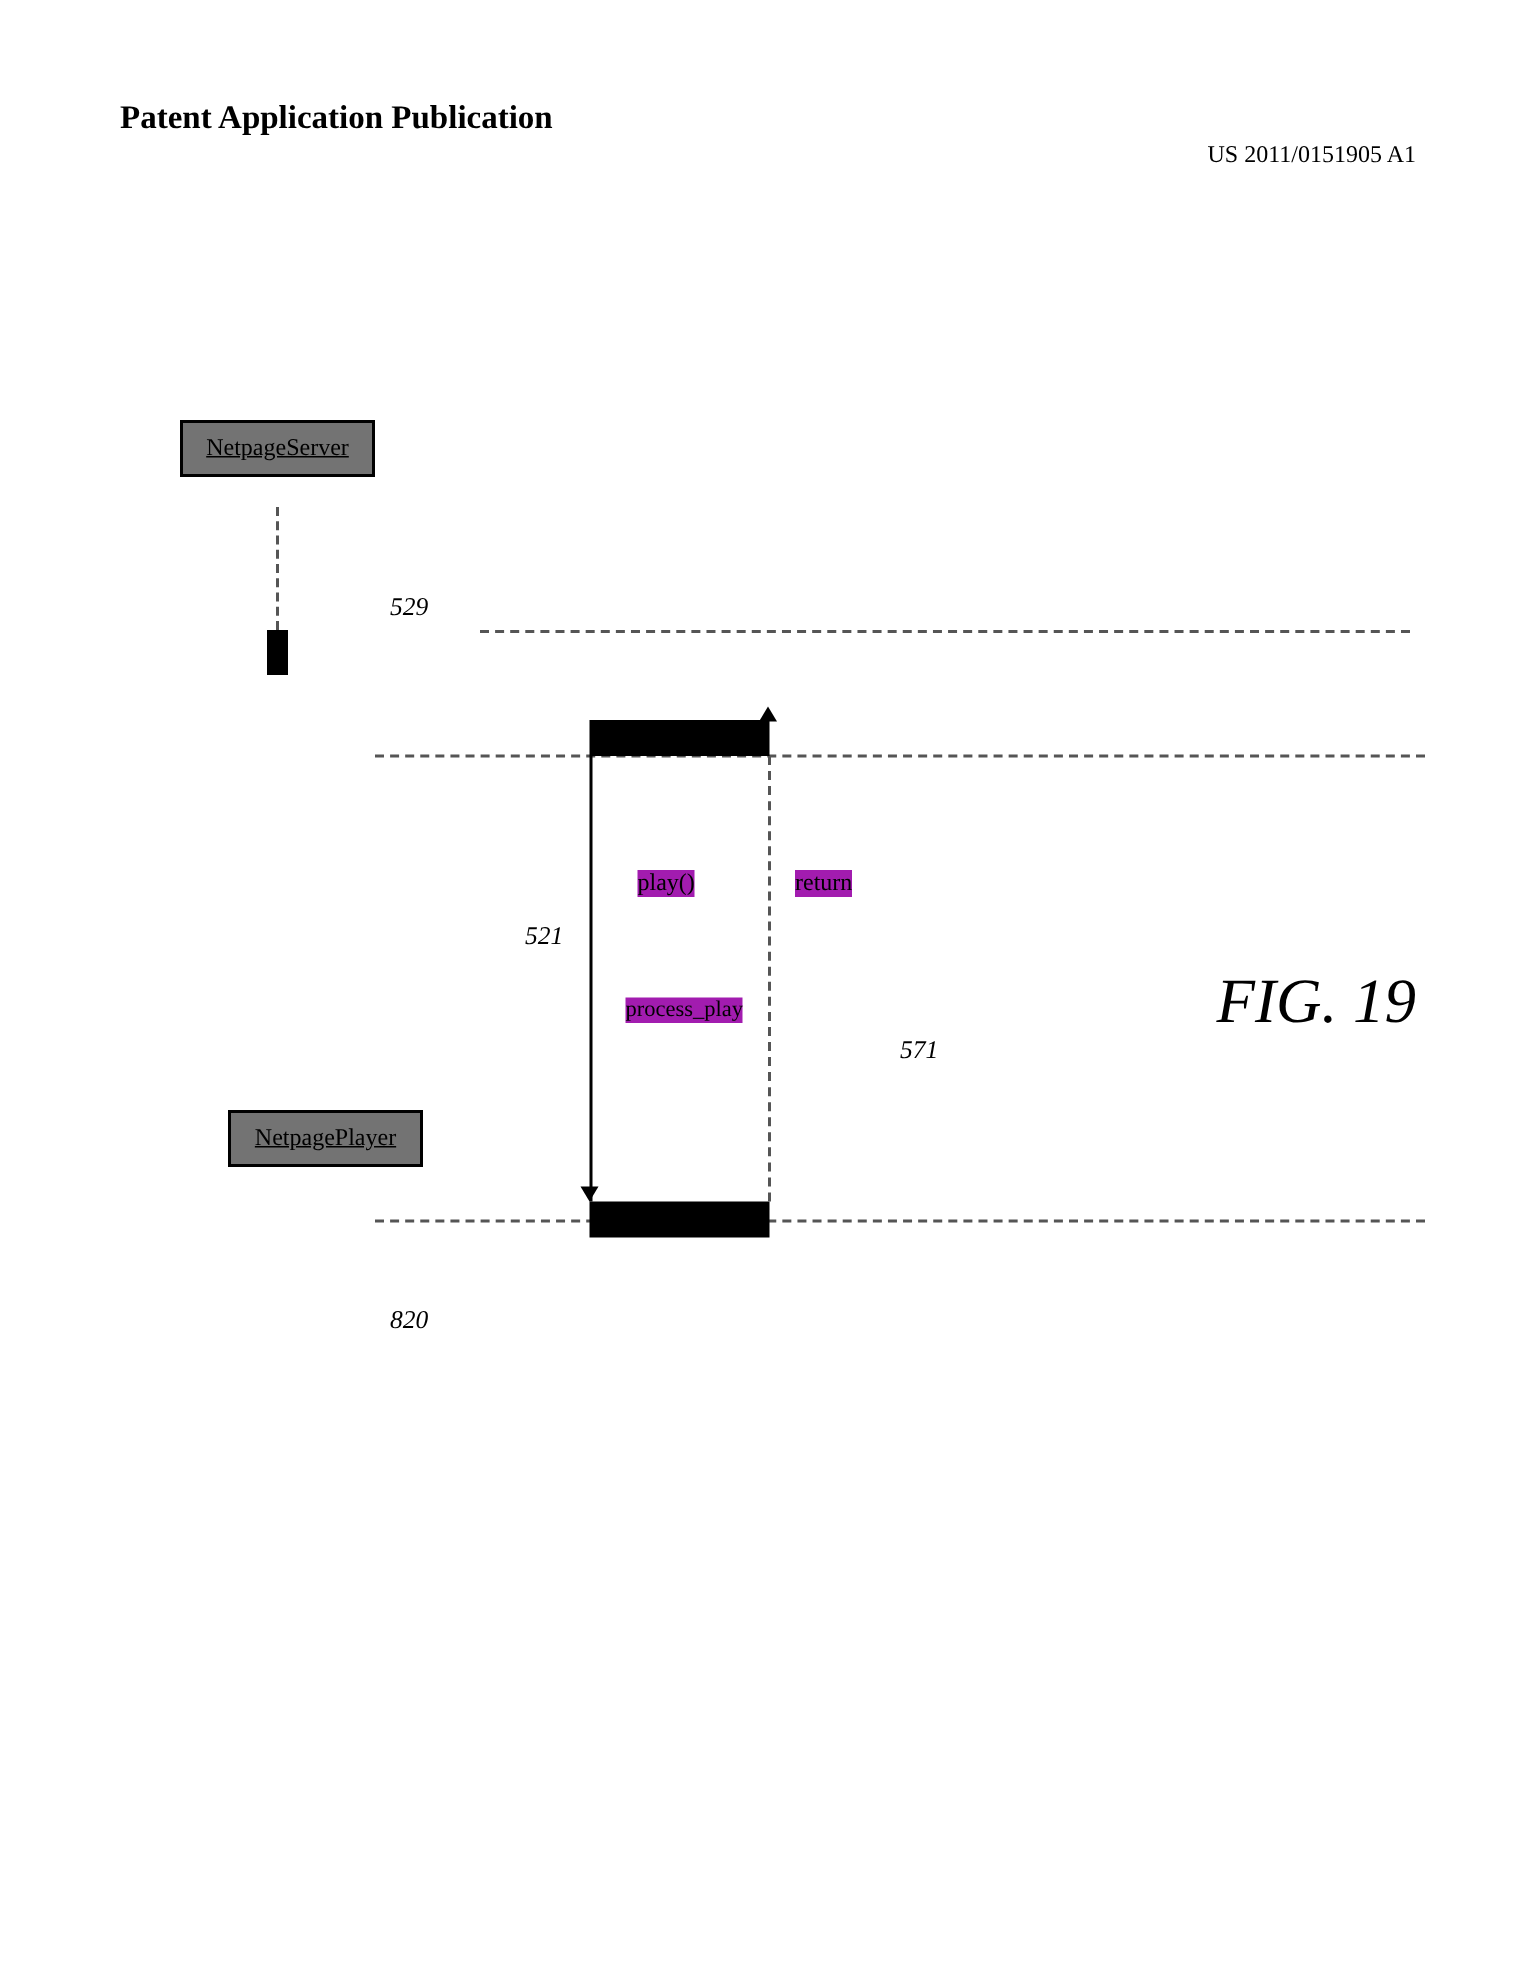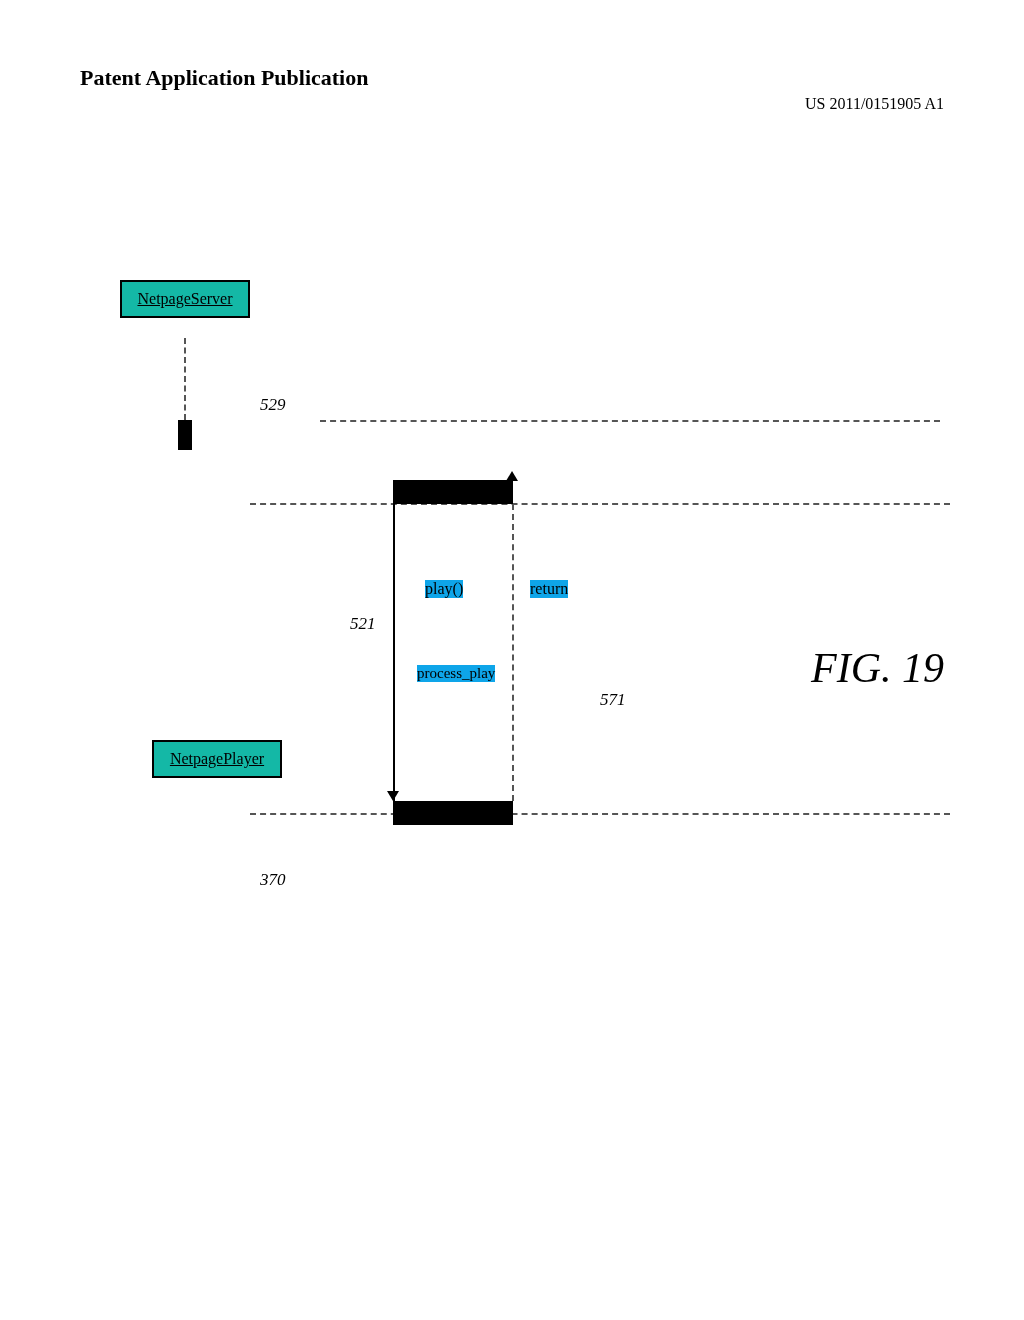--- a/index.html
+++ b/index.html
@@ -49,21 +49,21 @@
       bottom: 200px;
     }
 
     
     .seq-box {
       position: absolute;
       border: 2px solid #000;
       width: 130px;
       text-align: center;
       padding: 8px 6px;
-      background: #14b8a6;
+      background: #737373;
     }
     .seq-box-label {
       font-size: 16px;
       text-decoration: underline;
       font-weight: normal;
       display: block;
     }
 
     
     .lifeline {
@@ -93,21 +93,21 @@
       height: 0;
       border-left: 6px solid transparent;
       border-right: 6px solid transparent;
       border-bottom: 10px solid #000;
     }
 
     
     .label {
       position: absolute;
       font-size: 15px;
-      background: #0ea5e9;
+      background: #a21caf;
     }
 
     
     .ref-num {
       position: absolute;
       font-size: 17px;
       font-style: italic;
     }
 
     
@@ -139,21 +139,21 @@
   <div class="seq-box" style="left: 60px; top: 80px;">
     <span class="seq-box-label">NetpageServer</span>
   </div>
 
   <div class="seq-box" style="left: 60px; top: 540px; margin-left: 32px;">
     <span class="seq-box-label">NetpagePlayer</span>
   </div>
 
   <div class="ref-num" style="left: 200px; top: 195px;">529</div>
 
-  <div class="ref-num" style="left: 200px; top: 670px;">370</div>
+  <div class="ref-num" style="left: 200px; top: 670px;">820</div>
 
   <div class="lifeline" style="left: 124px; top: 138px; height: 82px;"></div>
 
   <div class="activation-bar" style="left: 118px; top: 220px; height: 30px;"></div>
 
   <div class="h-dashed" style="left: 260px; top: 220px; width: 620px;"></div>
 
   <div class="h-dashed" style="left: 190px; top: 303px; width: 700px;"></div>
 
   <div class="h-dashed" style="left: 190px; top: 613px; width: 700px;"></div>

